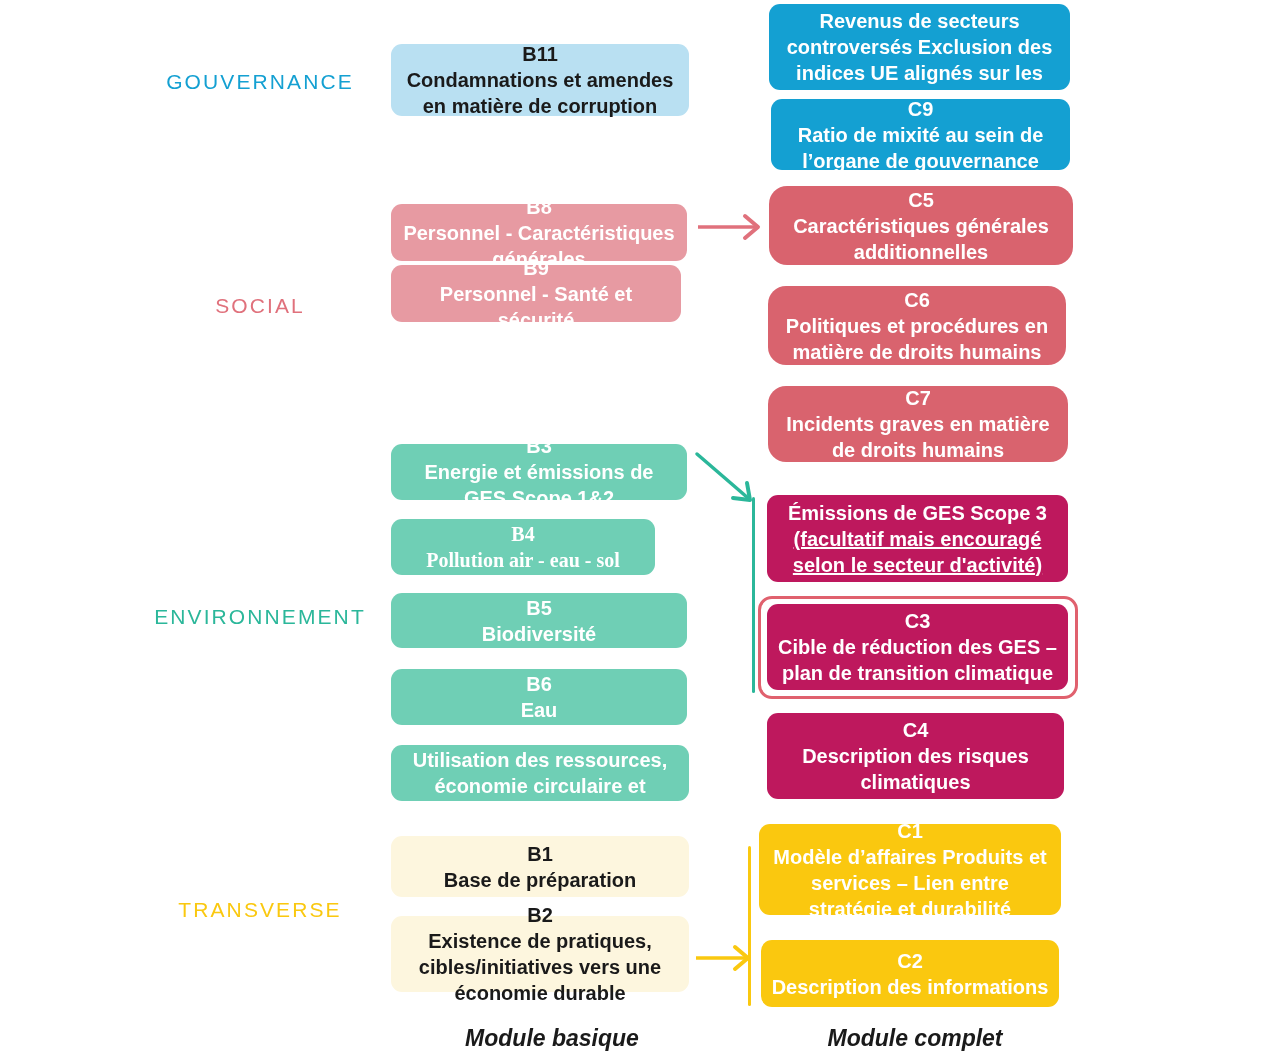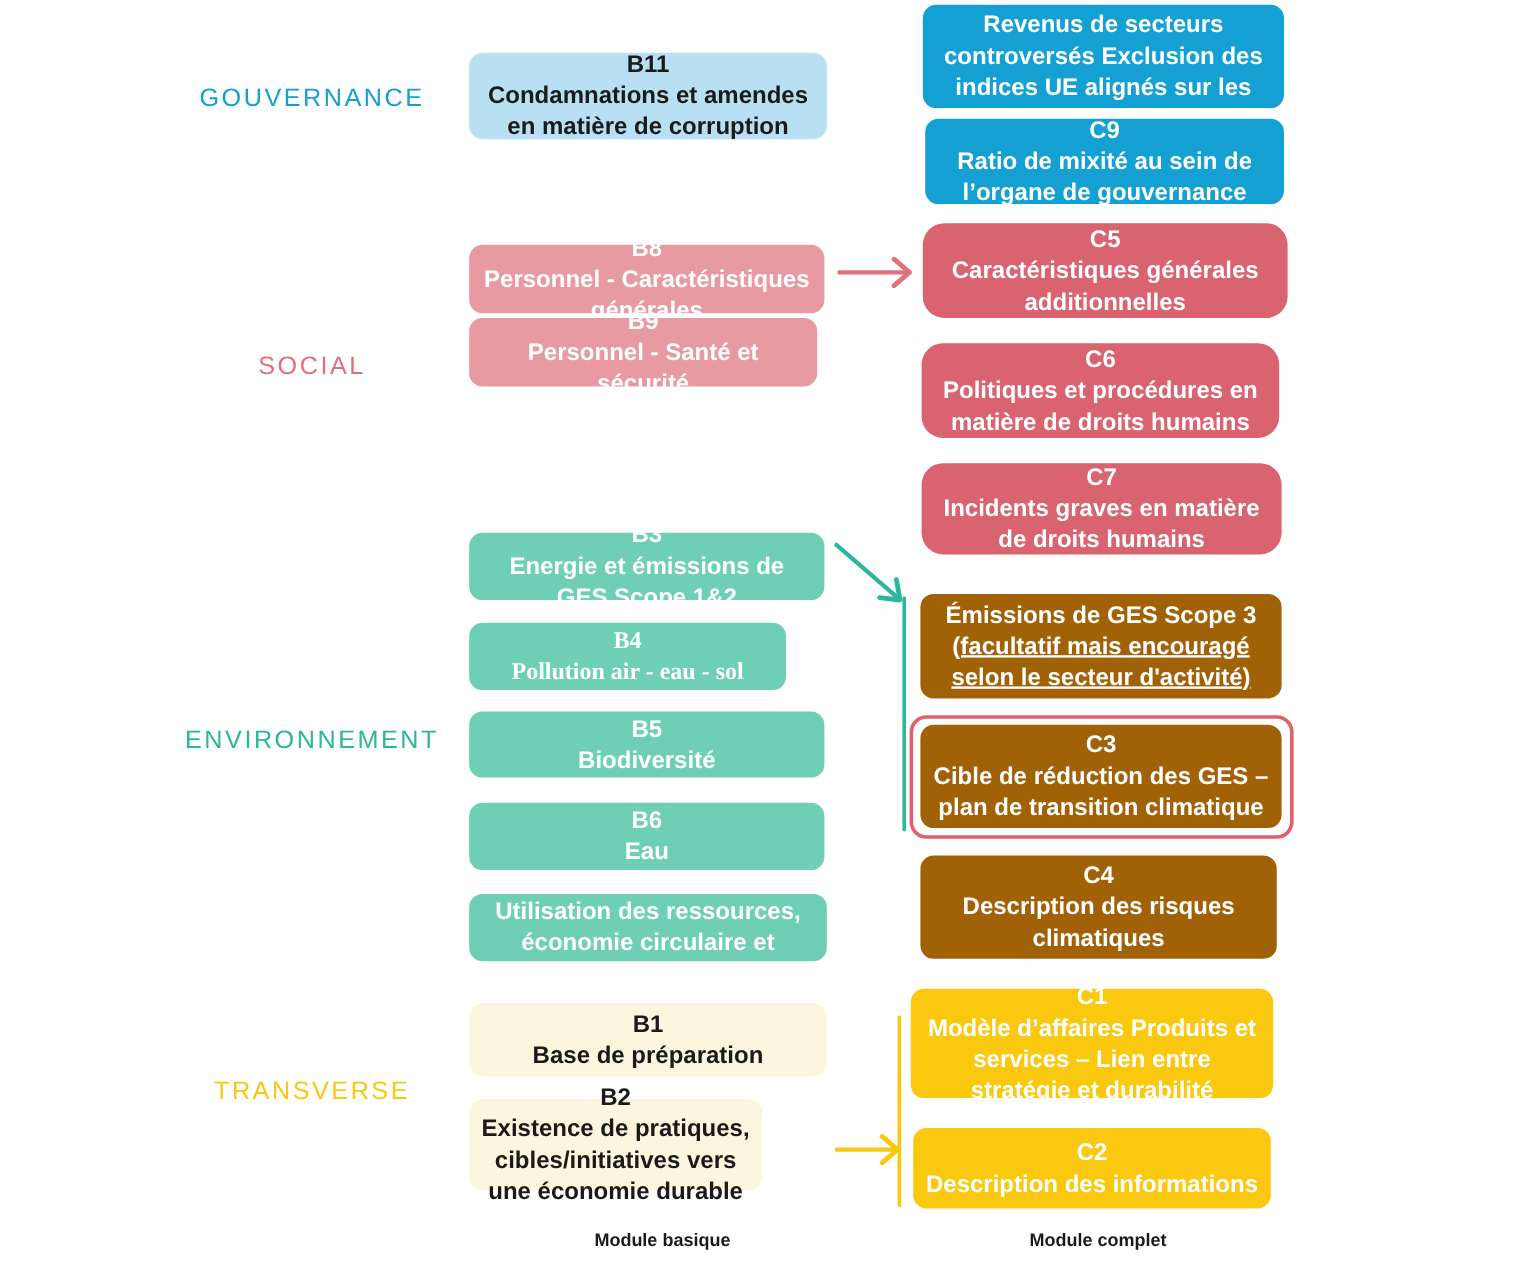--- a/index.html
+++ b/index.html
@@ -57,21 +57,21 @@
   }
   .box .desc.underline {
     text-decoration: underline;
   }
 
   .box.light-blue { background: #b9e0f2; color: #1a1a1a; }
   .box.blue       { background: #14a0d2; color: #ffffff; }
   .box.pink       { background: #e79aa2; color: #ffffff; }
   .box.red        { background: #d9636e; color: #ffffff; border-radius: 18px; }
   .box.mint       { background: #6fcfb5; color: #ffffff; }
-  .box.teal       { background: #a16207; color: #ffffff; }
+  .box.teal       { background: #be185d; color: #ffffff; }
   .box.cream      { background: #fdf6de; color: #1a1a1a; }
   .box.yellow     { background: #fac80f; color: #ffffff; }
 
   
   .highlight-ring {
     position: absolute;
     border: 3px solid #e0616e;
     border-radius: 14px;
     box-sizing: border-box;
     pointer-events: none;
@@ -85,21 +85,22 @@
   }
 
   .arrow-svg {
     position: absolute;
     overflow: visible;
   }
 
   
   .col-caption {
     position: absolute;
-    font-size: 15px;
+    font-size: 23px;
+    font-style: italic;
     font-weight: 700;
     color: #1a1a1a;
     white-space: nowrap;
     transform: translateX(-50%);
     font-family: "Liberation Sans", sans-serif;
   }
 </style>
 </head>
 <body>
 
@@ -152,21 +153,21 @@
   <div class="box mint" style="left:391px; top:745px; width:298px; height:56px;">
     <span class="code">B7</span>
     <span class="desc">Utilisation des ressources, économie circulaire et gestion des déchets</span>
   </div>
 
   <div class="box cream" style="left:391px; top:836px; width:298px; height:61px;">
     <span class="code">B1</span>
     <span class="desc">Base de préparation</span>
   </div>
 
-  <div class="box cream" style="left:391px; top:916px; width:244px; height:76px;">
+  <div class="box cream" style="left:391px; top:916px; width:298px; height:76px;">
     <span class="code">B2</span>
     <span class="desc">Existence de pratiques, cibles/initiatives vers une économie durable</span>
   </div>
 
   <div class="box blue" style="left:769px; top:4px; width:301px; height:86px;">
     <span class="code">C8</span>
     <span class="desc">Revenus de secteurs controversés Exclusion des indices UE alignés sur les accords de Paris</span>
   </div>
 
   <div class="box blue" style="left:771px; top:99px; width:299px; height:71px;">

